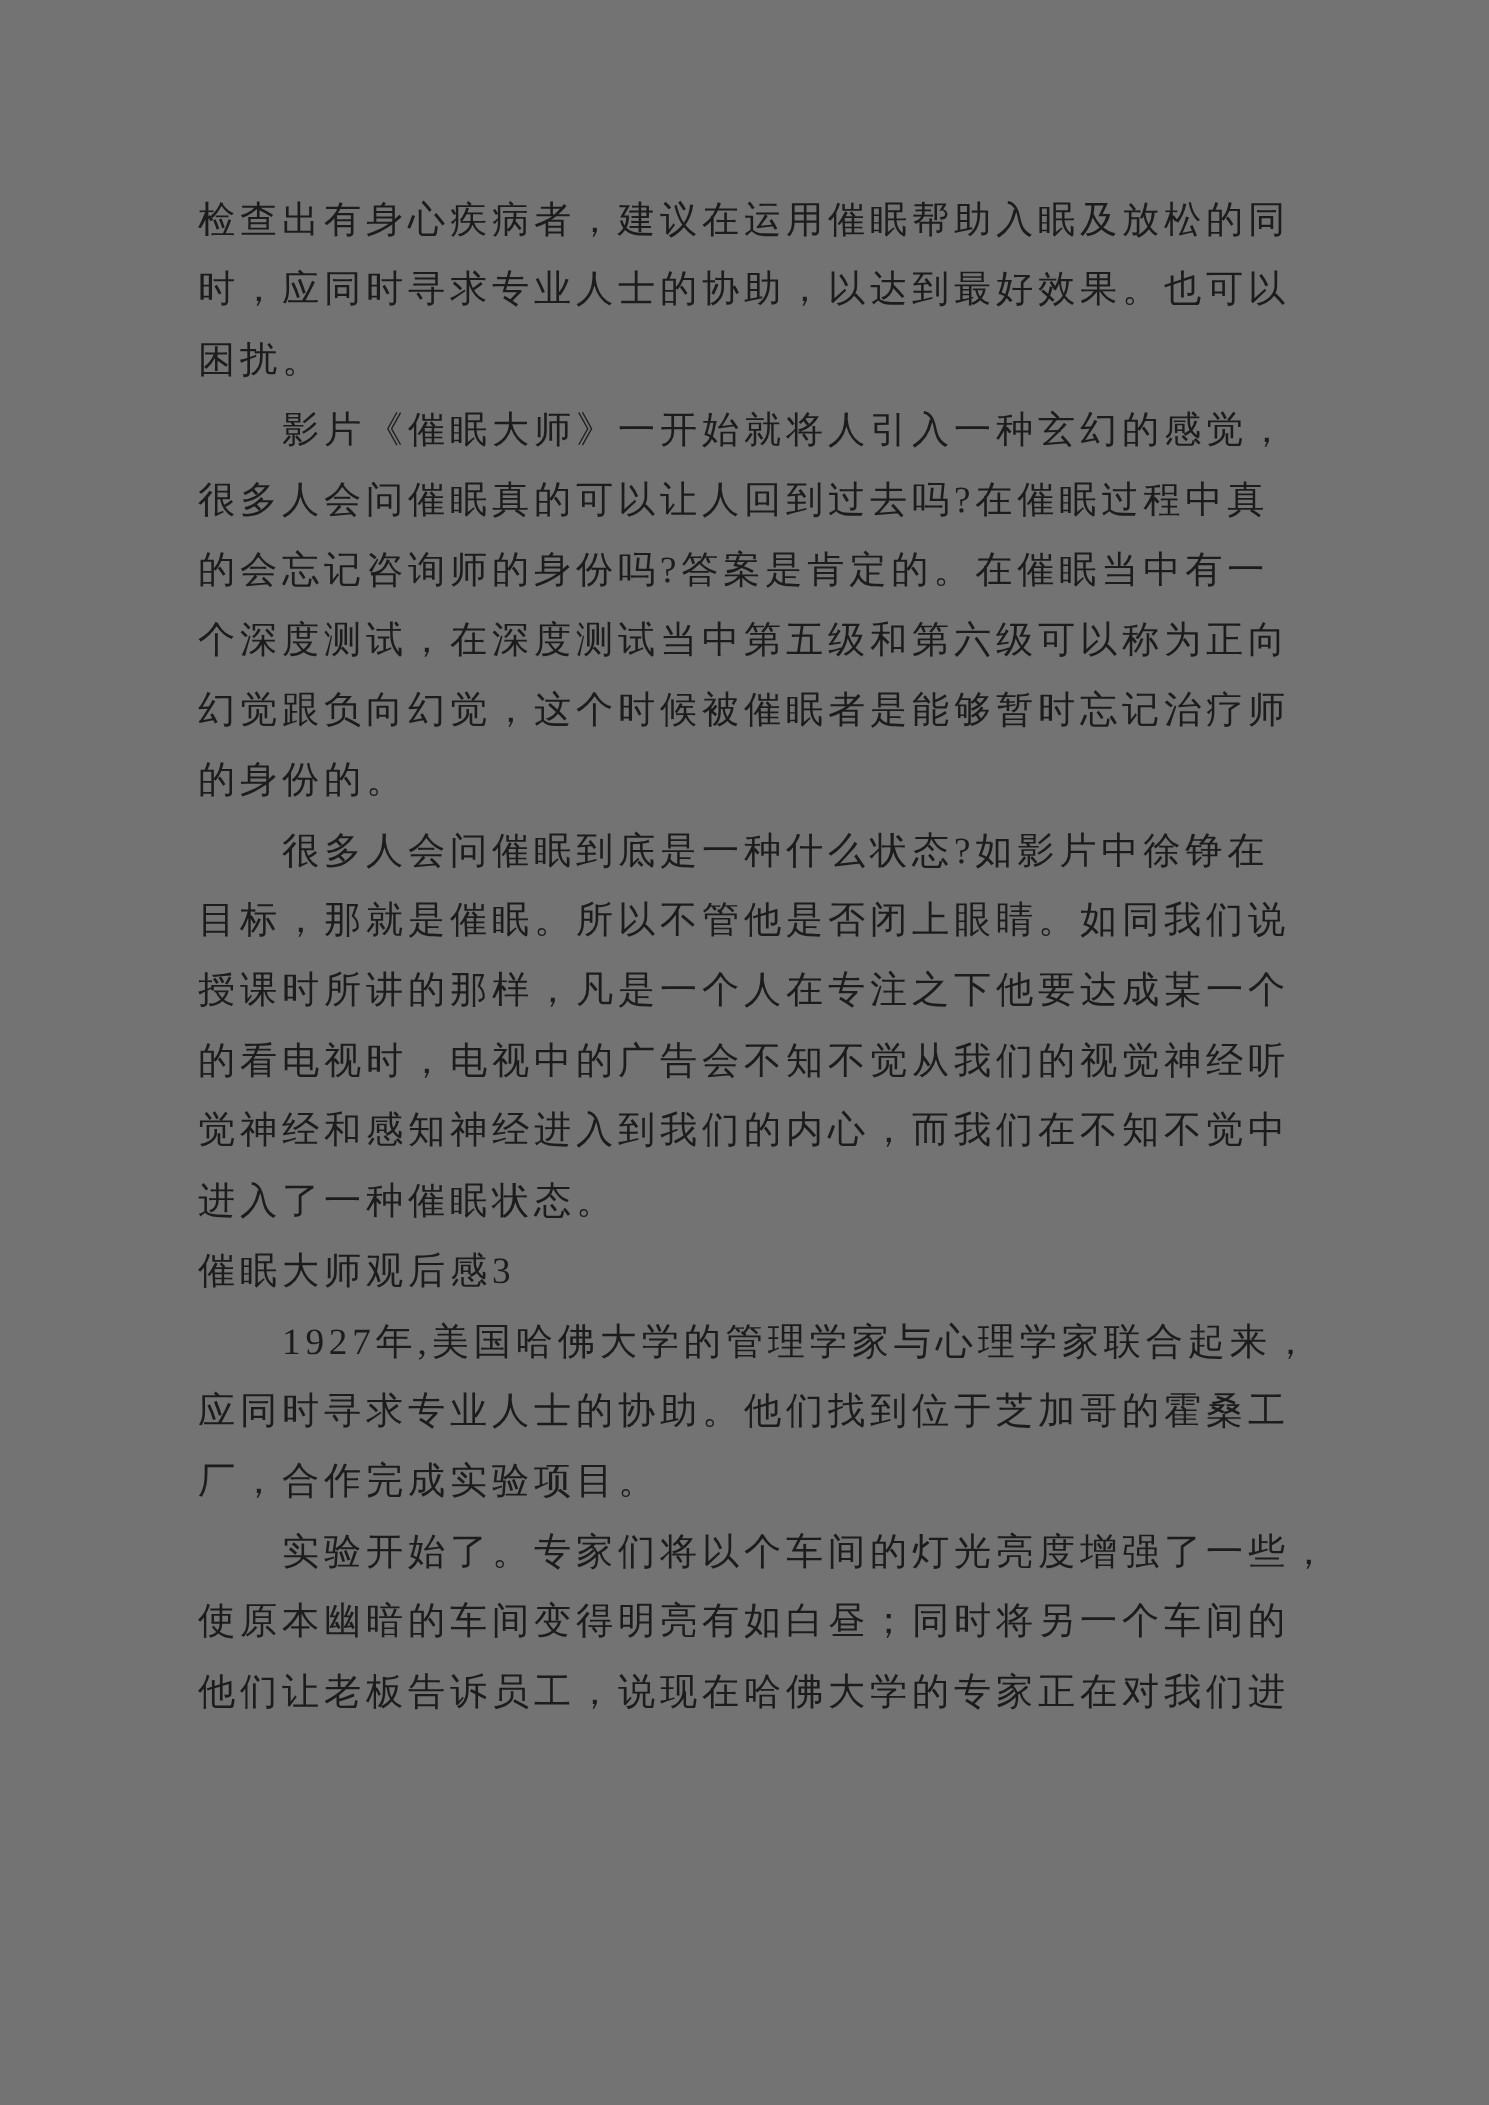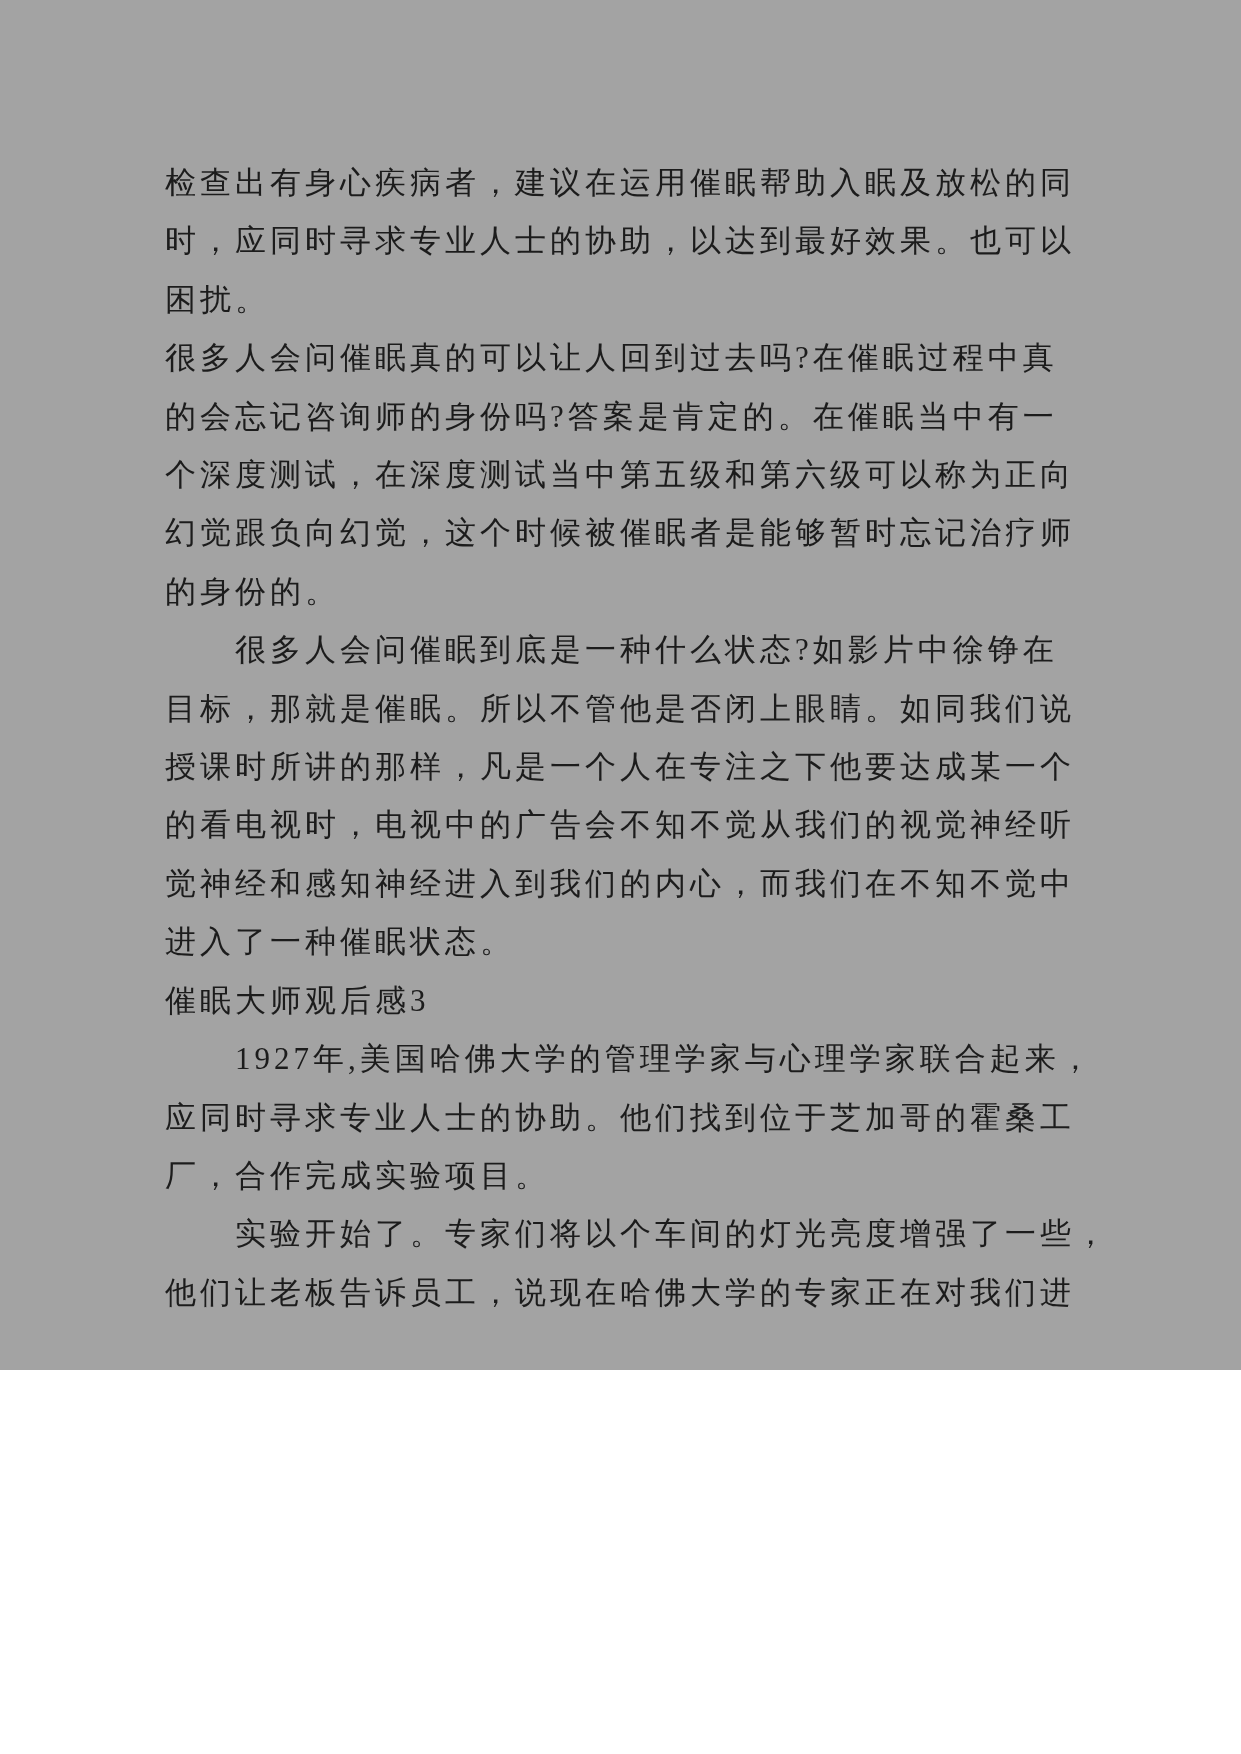--- a/index.html
+++ b/index.html
@@ -3,22 +3,22 @@
 <meta charset="utf-8">
 <style>
   html, body {
     margin: 0;
     padding: 0;
     background: #ffffff;
   }
   .page {
     position: relative;
     width: 1241px;
-    height: 1370px;
-    background: #a3a3a3;
+    height: 1754px;
+    background: #737373;
     overflow: hidden;
   }
   .doc-body {
     position: absolute;
     top: 154px;
     left: 165px;
     right: 150px;
   }
   .line {
     font-family: "Liberation Serif", "DejaVu Serif", serif;
@@ -32,31 +32,33 @@
   }
 </style>
 </head>
 <body>
 
 <div class="page">
   <div class="doc-body">
     <div class="line">检查出有身心疾病者，建议在运用催眠帮助入眠及放松的同</div>
     <div class="line">时，应同时寻求专业人士的协助，以达到最好效果。也可以</div>
     <div class="line">困扰。</div>
+    <div class="line">　　影片《催眠大师》一开始就将人引入一种玄幻的感觉，</div>
     <div class="line">很多人会问催眠真的可以让人回到过去吗?在催眠过程中真</div>
     <div class="line">的会忘记咨询师的身份吗?答案是肯定的。在催眠当中有一</div>
     <div class="line">个深度测试，在深度测试当中第五级和第六级可以称为正向</div>
     <div class="line">幻觉跟负向幻觉，这个时候被催眠者是能够暂时忘记治疗师</div>
     <div class="line">的身份的。</div>
     <div class="line">　　很多人会问催眠到底是一种什么状态?如影片中徐铮在</div>
     <div class="line">目标，那就是催眠。所以不管他是否闭上眼睛。如同我们说</div>
     <div class="line">授课时所讲的那样，凡是一个人在专注之下他要达成某一个</div>
     <div class="line">的看电视时，电视中的广告会不知不觉从我们的视觉神经听</div>
     <div class="line">觉神经和感知神经进入到我们的内心，而我们在不知不觉中</div>
     <div class="line">进入了一种催眠状态。</div>
     <div class="line">催眠大师观后感3</div>
     <div class="line">　　1927年,美国哈佛大学的管理学家与心理学家联合起来，</div>
     <div class="line">应同时寻求专业人士的协助。他们找到位于芝加哥的霍桑工</div>
     <div class="line">厂，合作完成实验项目。</div>
     <div class="line">　　实验开始了。专家们将以个车间的灯光亮度增强了一些，</div>
+    <div class="line">使原本幽暗的车间变得明亮有如白昼；同时将另一个车间的</div>
     <div class="line">他们让老板告诉员工，说现在哈佛大学的专家正在对我们进</div>
   </div>
 </div>
 
 </body></html>

